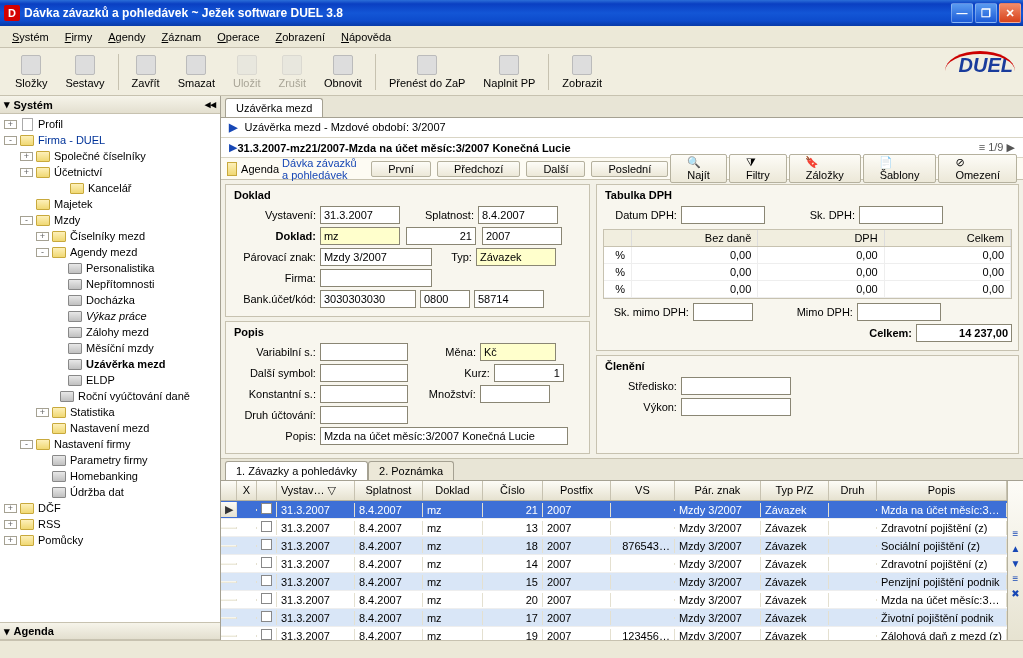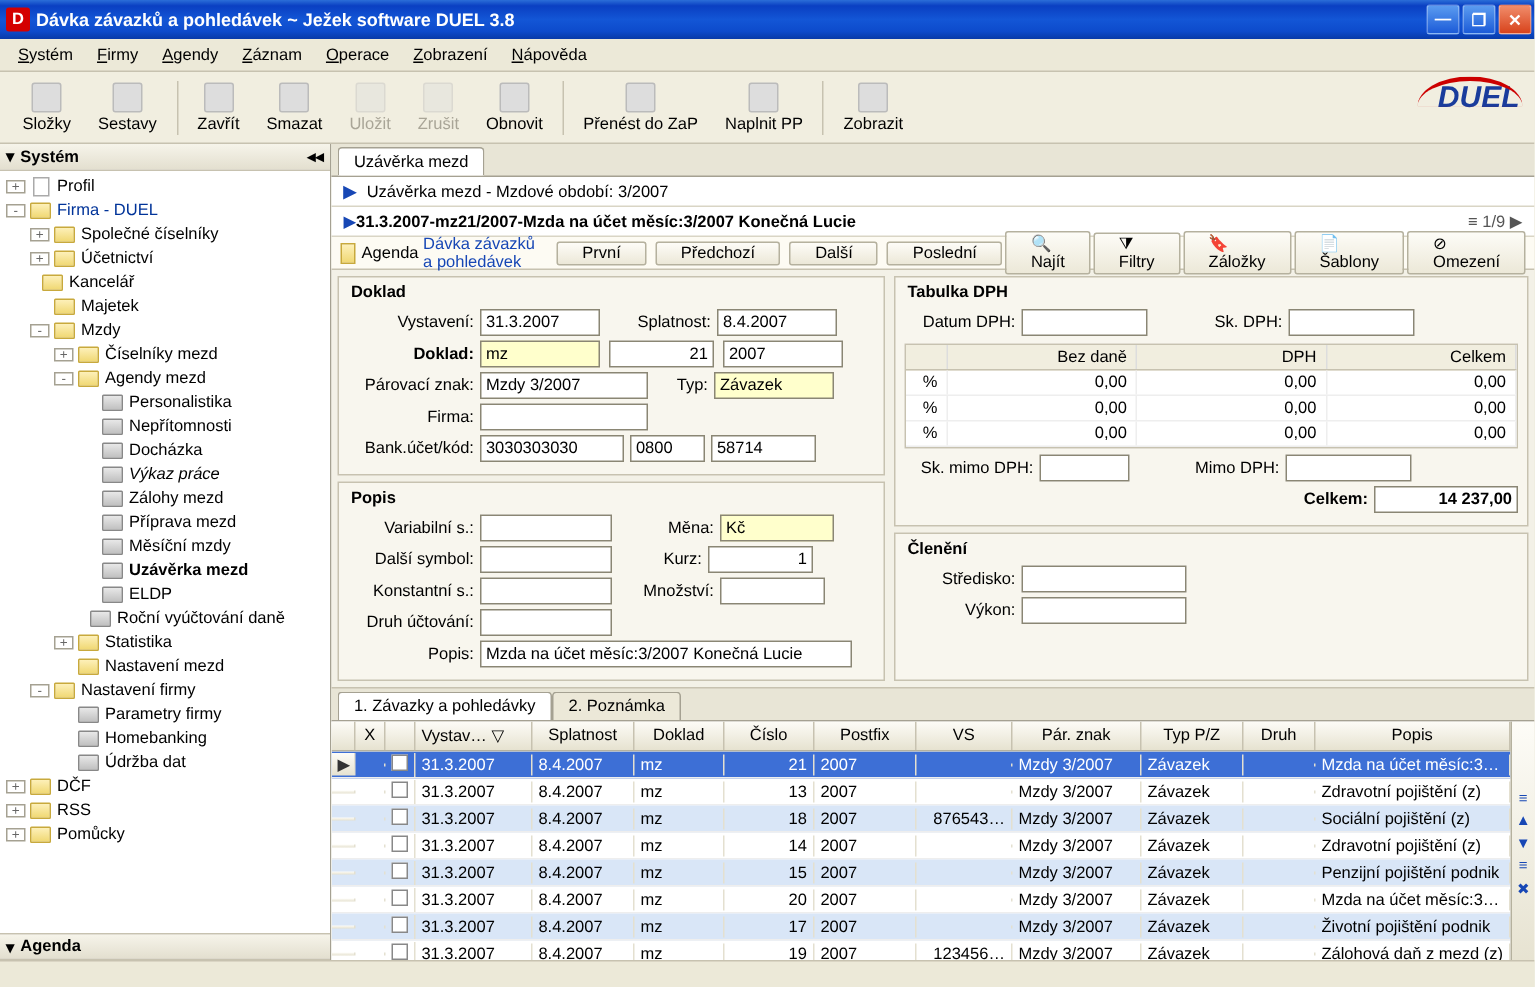--- a/index.html
+++ b/index.html
@@ -211,21 +211,21 @@
           </span>
           <span>Společné číselníky</span>
         </div>
         <div class="tree-line" style="padding-left: 20px;">
           <span class="tw">+</span>
           <span class="ico">
             <span class="folder"></span>
           </span>
           <span>Účetnictví</span>
         </div>
-        <div class="tree-line" style="padding-left: 12px;">
+        <div class="tree-line" style="padding-left: 12px; margin-left: 42px;">
           <span style="width:15px;display:inline-block"></span>
           <span class="ico">
             <span class="folder"></span>
           </span>
           <span>Kancelář</span>
         </div>
         <div class="tree-line" style="padding-left: 20px;">
           <span style="width:15px;display:inline-block"></span>
           <span class="ico">
             <span class="folder"></span>
@@ -280,27 +280,20 @@
             <span class="folderg"></span>
           </span>
           <span>Výkaz práce</span>
         </div>
         <div class="tree-line" style="padding-left: 52px;">
           <span style="width:15px;display:inline-block"></span>
           <span class="ico">
             <span class="folderg"></span>
           </span>
           <span>Zálohy mezd</span>
-        </div>
-        <div class="tree-line" style="padding-left: 52px;">
-          <span style="width:15px;display:inline-block"></span>
-          <span class="ico">
-            <span class="folderg"></span>
-          </span>
-          <span>Příprava mezd</span>
         </div>
         <div class="tree-line" style="padding-left: 52px;">
           <span style="width:15px;display:inline-block"></span>
           <span class="ico">
             <span class="folderg"></span>
           </span>
           <span>Měsíční mzdy</span>
         </div>
         <div class="tree-line bold" style="padding-left: 52px;">
           <span style="width:15px;display:inline-block"></span>
@@ -457,21 +450,21 @@
           <h4>Popis</h4>
           <div class="row">
             <span class="lbl" style="width:88px"><span>Variabilní s.:</span></span>
             <input class="inp" style="width: 88px;">
             <span class="lbl" style="width:72px"><span>Měna:</span></span>
             <input class="inp y" style="width: 76px;" value="Kč">
           </div>
           <div class="row">
             <span class="lbl" style="width:88px"><span>Další symbol:</span></span>
             <input class="inp" style="width: 88px;">
-            <span class="lbl" style="width:64px"><span>Kurz:</span></span>
+            <span class="lbl" style="width:86px"><span>Kurz:</span></span>
             <input class="inp r" style="width: 70px;" value="1">
           </div>
           <div class="row">
             <span class="lbl" style="width:88px"><span>Konstantní s.:</span></span>
             <input class="inp" style="width: 88px;">
             <span class="lbl" style="width:72px"><span>Množství:</span></span>
             <input class="inp r" style="width: 70px;">
           </div>
           <div class="row">
             <span class="lbl" style="width:88px"><span>Druh účtování:</span></span>

